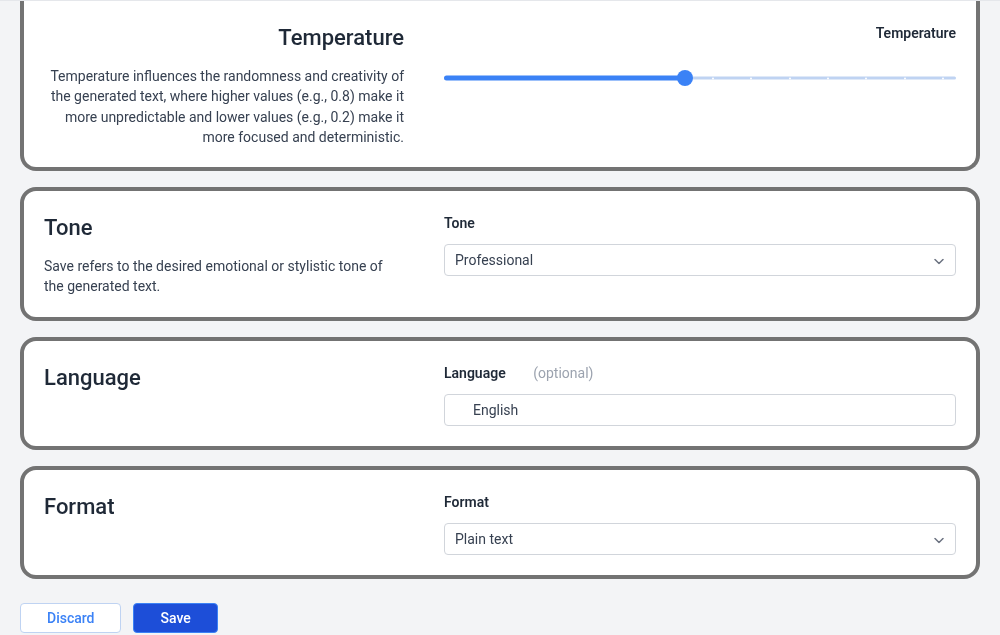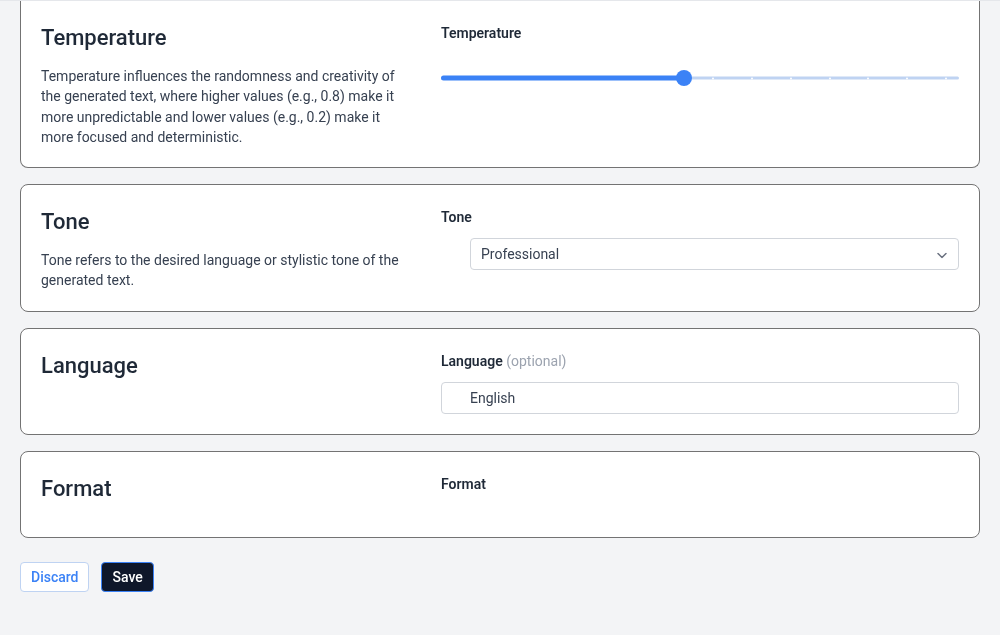--- a/index.html
+++ b/index.html
@@ -16,33 +16,34 @@
       line-height: 1.5;
       width: 1000px;
       height: 635px;
       overflow: hidden;
       padding: 0 20px;
       border-top: 1px solid #e5e7eb;
     }
 
     .card {
       background: #ffffff;
-      border: 1px solid #737373;
-      border-radius: 8px;
+      border: 4px solid #737373;
+      border-radius: 16px;
       padding: 20px;
       margin-bottom: 16px;
       display: flex;
       gap: 40px;
     }
 
     .card.first {
       margin-top: 0;
       border-top-left-radius: 0;
       border-top-right-radius: 0;
       border-top: none;
+      text-align: right;
     }
 
     .left-col {
       width: 360px;
       flex-shrink: 0;
     }
 
     .right-col {
       flex: 1;
     }
@@ -64,20 +65,21 @@
       font-size: 14px;
       font-weight: 600;
       color: #1f2937;
       margin-bottom: 10px;
       display: block;
     }
 
     .optional {
       font-weight: 400;
       color: #9ca3af;
+      margin-left: 24px;
     }
 
     .slider-wrapper {
       position: relative;
       margin-top: 24px;
       height: 20px;
     }
 
     .slider-track {
       position: absolute;
@@ -118,21 +120,20 @@
       top: 50%;
       width: 2px;
       height: 2px;
       background: #ffffff;
       transform: translate(-50%, -50%);
       border-radius: 1px;
     }
 
     .select-wrapper {
       position: relative;
-      margin-left: 29px;
     }
 
     .select, .text-input {
       width: 100%;
       border: 1px solid #d1d5db;
       border-radius: 4px;
       padding: 7px 10px;
       font-size: 14px;
       color: #374151;
       background: #ffffff;
@@ -155,36 +156,36 @@
       color: #6b7280;
     }
 
     .footer {
       display: flex;
       gap: 12px;
       margin-top: 24px;
     }
 
     .btn {
-      padding: 6px 10px;
+      padding: 6px 26px;
       border-radius: 4px;
       font-size: 14px;
       font-weight: 500;
       cursor: pointer;
       font-family: inherit;
     }
 
     .btn-secondary {
       background: #ffffff;
       color: #3b82f6;
       border: 1px solid #bfd3f2;
     }
 
     .btn-primary {
-      background: #0f172a;
+      background: #1d4ed8;
       color: #ffffff;
       border: 1px solid #3b82f6;
     }
 
     .right-col .field-label {
       margin-top: 2px;
     }
   </style>
 </head>
 <body>
@@ -214,21 +215,21 @@
       </div>
       <div class="slider-fill"></div>
       <div class="slider-thumb"></div>
     </div>
   </div>
 </div>
 
 <div class="card">
   <div class="left-col">
     <h2 class="section-title">Tone</h2>
-    <p class="section-desc">Tone refers to the desired language or stylistic tone of the generated text.</p>
+    <p class="section-desc">Save refers to the desired emotional or stylistic tone of the generated text.</p>
   </div>
   <div class="right-col">
     <label class="field-label">Tone</label>
     <div class="select-wrapper">
       <button class="select">Professional</button>
       <span class="caret">
         <svg width="10" height="6" viewBox="0 0 10 6" fill="none">
             <path d="M1 1l4 4 4-4" stroke="currentColor" stroke-width="1.5" stroke-linecap="round"></path>
           </svg>
       </span>
@@ -248,19 +249,27 @@
     <input class="text-input" type="text" value="English" style="">
   </div>
 </div>
 
 <div class="card">
   <div class="left-col">
     <h2 class="section-title">Format</h2>
   </div>
   <div class="right-col">
     <label class="field-label">Format</label>
+    <div class="select-wrapper">
+      <button class="select">Plain text</button>
+      <span class="caret">
+        <svg width="10" height="6" viewBox="0 0 10 6" fill="none">
+            <path d="M1 1l4 4 4-4" stroke="currentColor" stroke-width="1.5" stroke-linecap="round"></path>
+          </svg>
+      </span>
+    </div>
   </div>
 </div>
 
 <div class="footer">
   <button class="btn btn-secondary">Discard</button>
   <button class="btn btn-primary">Save</button>
 </div>
 
 </body></html>

